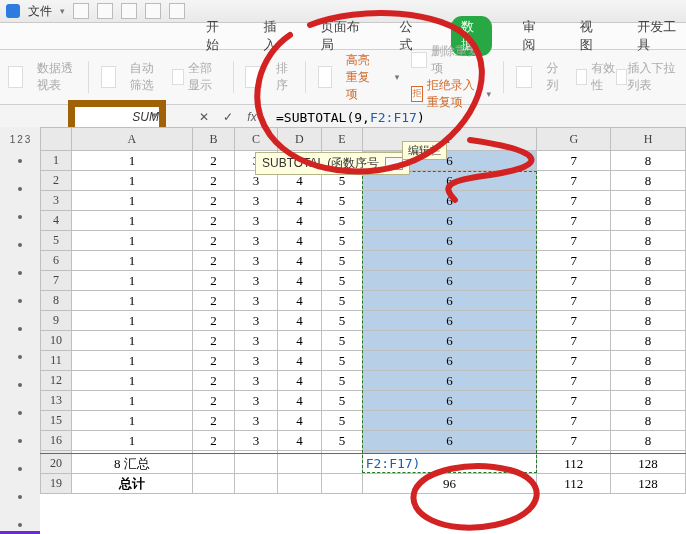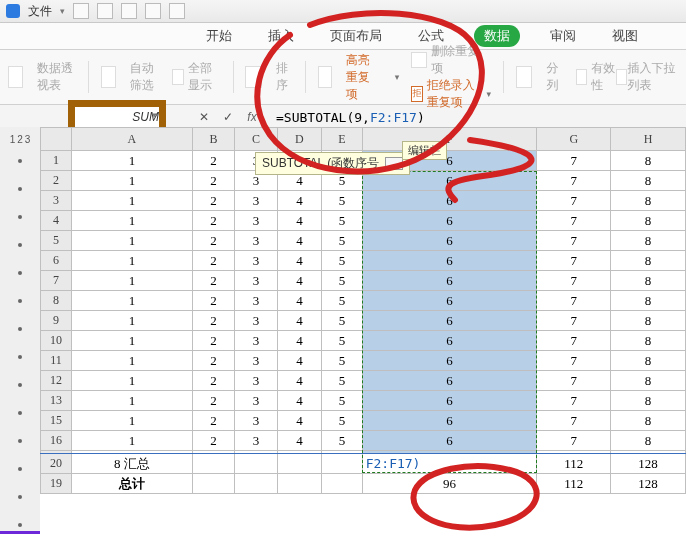--- a/index.html
+++ b/index.html
@@ -285,20 +285,21 @@
 </div>
 
 <div class="ribbon-tabs">
   <span class="ribbon-tab">开始</span>
   <span class="ribbon-tab">插入</span>
   <span class="ribbon-tab">页面布局</span>
   <span class="ribbon-tab">公式</span>
   <span class="ribbon-tab active">数据</span>
   <span class="ribbon-tab">审阅</span>
   <span class="ribbon-tab">视图</span>
+  <span class="ribbon-tab">开发工具</span>
 </div>
 
 <div class="ribbon-body">
   <div class="rb-group">
     <span class="rb-icon"></span>
     <span class="rb-label-muted">数据透视表</span>
   </div>
   <div class="rb-sep"></div>
   <div class="rb-group">
     <span class="rb-icon"></span>

